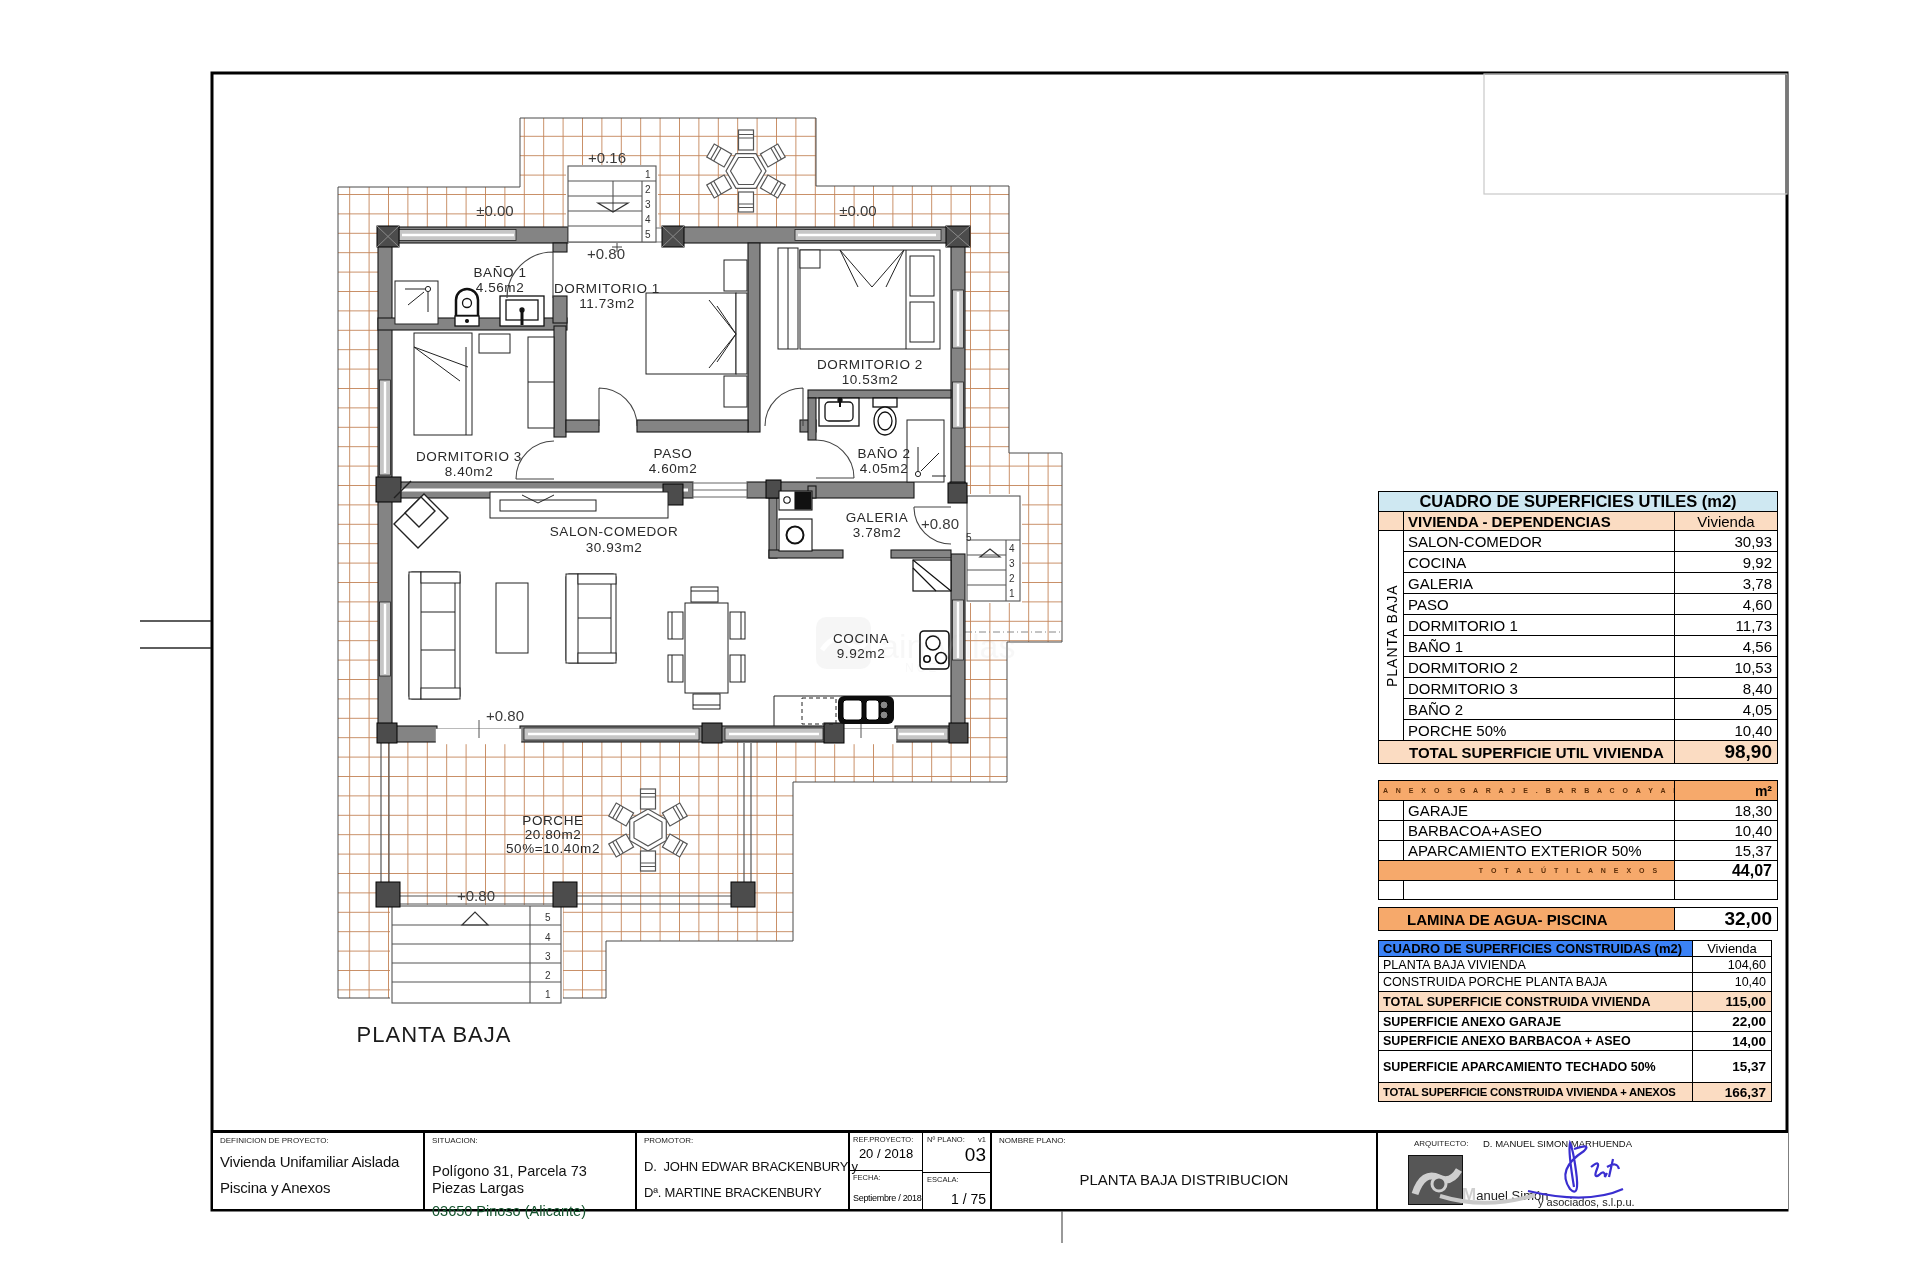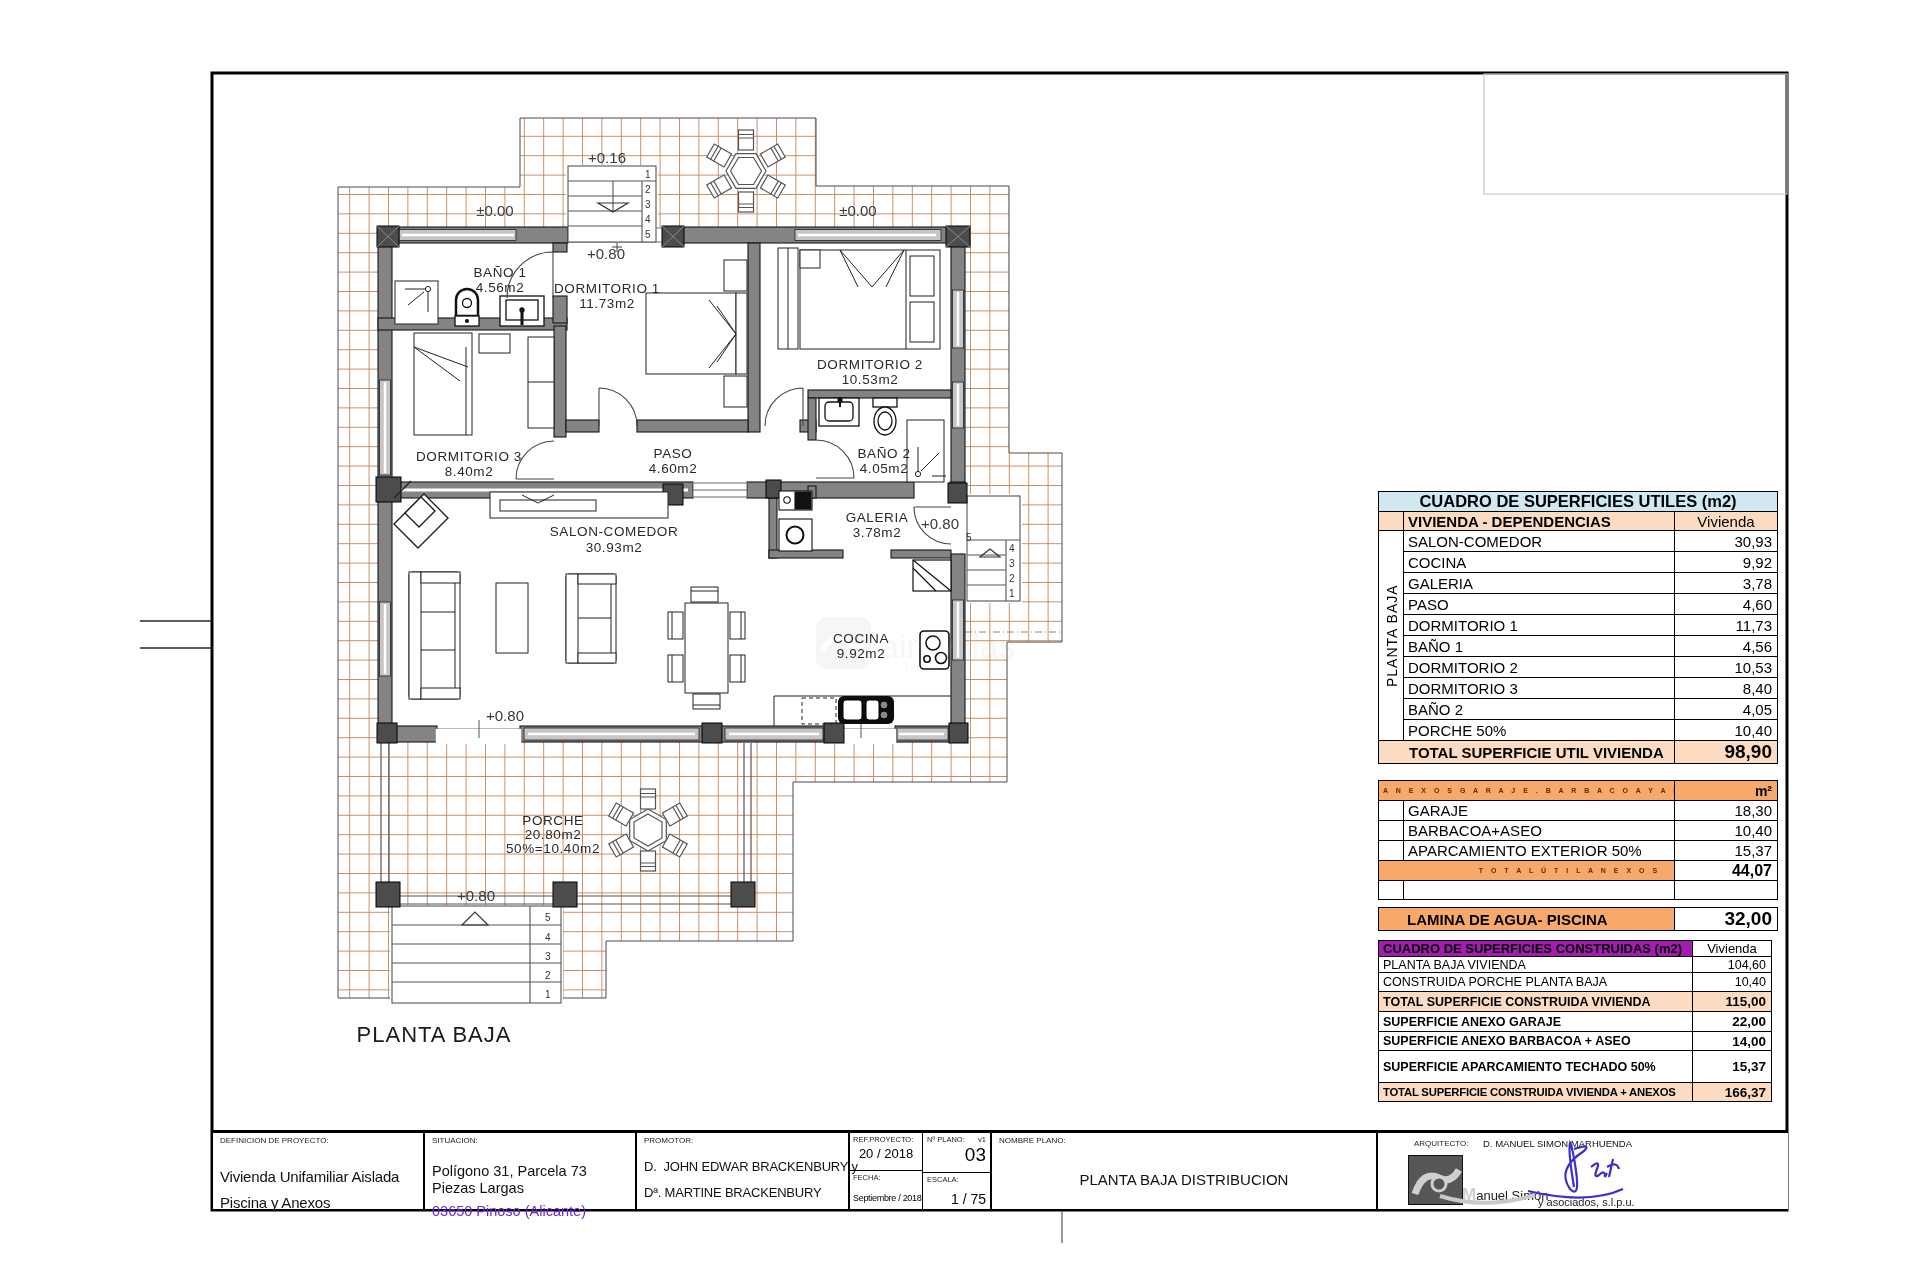--- a/index.html
+++ b/index.html
@@ -5,21 +5,21 @@
 html,body{margin:0;padding:0;background:#fff}
 .page{position:relative;width:1920px;height:1280px;background:#fff;font-family:"Liberation Sans",sans-serif;overflow:hidden}
 .page svg{position:absolute;left:0;top:0}
 .abs{position:absolute;box-sizing:border-box}
 table{border-collapse:collapse;table-layout:fixed}
 td{border:1.5px solid #000;padding:0 4px;overflow:hidden;white-space:nowrap;box-sizing:border-box;font-family:"Liberation Sans",sans-serif}
 .num{text-align:right;padding-right:5px}
 .peach{background:#fbdcc2}
 .orange{background:#f6a96b}
 .blue{background:#cfe8f2}
-.beige{background:#a21caf}
+.beige{background:#3b82f6}
 .b{font-weight:bold}
 .vert{writing-mode:vertical-rl;transform:rotate(180deg);text-align:center;font-size:14px;letter-spacing:1px;padding:0}
 </style>
 </head>
 <body>
 <div class="page">
 <svg width="1920" height="1280" viewBox="0 0 1920 1280">
 <defs>
 <pattern id="tl" width="19.4" height="19.4" patternUnits="userSpaceOnUse">
 <path d="M0 .5H19.4M.5 0V19.4" stroke="#c4855a" stroke-width="0.9" fill="none"></path>
@@ -640,27 +640,27 @@
           </tr>
 </tbody>
       </table>
 </div>
 
 <div class="abs" style="left:211px;top:1130px;width:1577px;height:79px;border-top:3px solid #000;display:flex;background:#fff">
 
 
 <div style="width:212px;box-sizing:border-box;border-left:2px solid #000;padding:3px 0 0 7px">
 <div style="font-size:8px;color:#222">DEFINICION DE PROYECTO:</div>
-<div style="font-size:15px;color:#111;margin-top:19px;line-height:1.7;letter-spacing:-0.2px;white-space:nowrap">Vivienda Unifamiliar Aislada<br>Piscina y Anexos</div>
+<div style="font-size:15px;color:#111;margin-top:4px;line-height:1.7;letter-spacing:-0.2px;white-space:nowrap">Vivienda Unifamiliar Aislada<br>Piscina y Anexos</div>
 </div>
 
 <div style="width:212px;box-sizing:border-box;border-left:2px solid #000;padding:3px 0 0 7px">
 <div style="font-size:8px;color:#222">SITUACION:</div>
 <div style="font-size:14.5px;color:#111;margin-top:18px;line-height:1.15;white-space:nowrap">Polígono 31, Parcela 73<br>Piezas Largas</div>
-<div style="font-size:14.5px;color:#6d28d9;margin-top:7px;white-space:nowrap">03650 Pinoso (Alicante)</div>
+<div style="font-size:14.5px;color:#14532d;margin-top:7px;white-space:nowrap">03650 Pinoso (Alicante)</div>
 </div>
 
 <div style="width:213px;box-sizing:border-box;border-left:2px solid #000;padding:3px 0 0 7px">
 <div style="font-size:8px;color:#222">PROMOTOR:</div>
 <div style="font-size:13px;color:#111;margin-top:9px;line-height:2;letter-spacing:-0.2px;white-space:nowrap">D.&nbsp; JOHN EDWAR BRACKENBURY y<br>Dª. MARTINE BRACKENBURY</div>
 </div>
 
 <div style="width:142px;box-sizing:border-box;border-left:2px solid #000;display:flex">
 <div style="width:72px;box-sizing:border-box;display:flex;flex-direction:column">
 <div style="height:38px;box-sizing:border-box;border-bottom:1.5px solid #000;padding:2px 3px">

